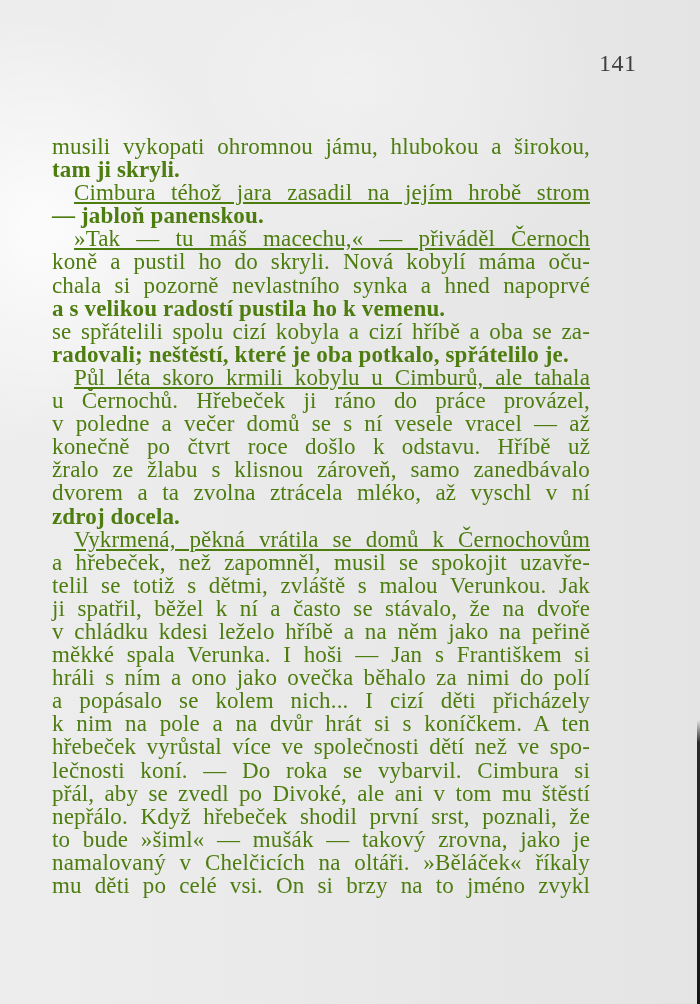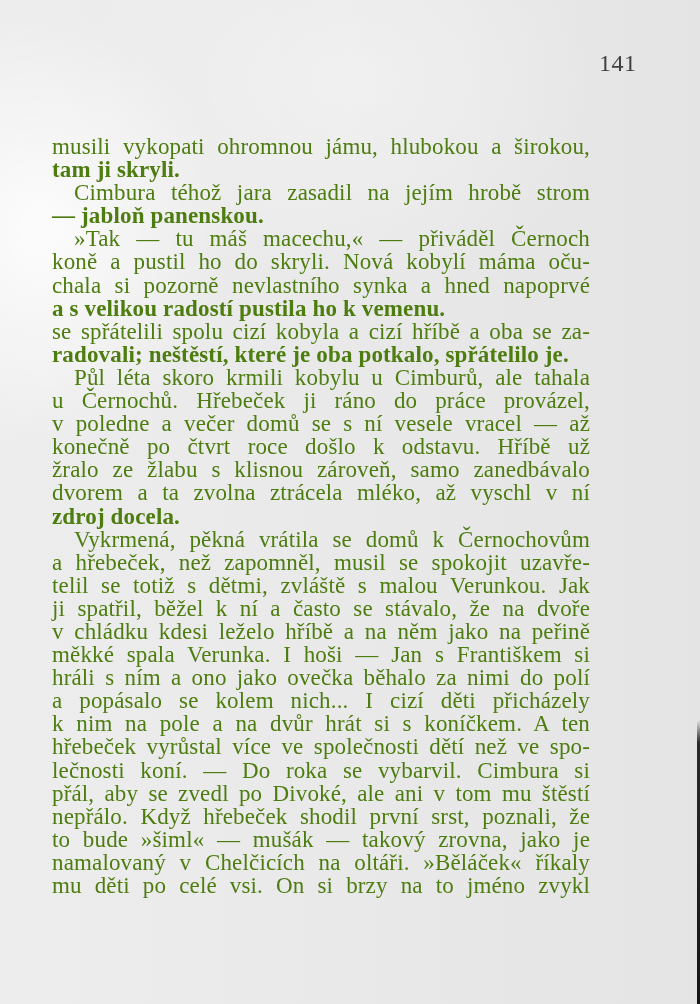--- a/index.html
+++ b/index.html
@@ -54,20 +54,21 @@
       text-align-last: justify;
       height: 23.1px;
       overflow: visible;
     }
     .line.last {
       text-align-last: left;
       font-weight: bold;
     }
     .line.indent {
       padding-left: 22px;
+      text-decoration: underline;
     }
   </style>
 </head>
 <body>
 
 <div class="page-edge"></div>
 
 <div class="page-number">141</div>
 
 <div class="text-block">

